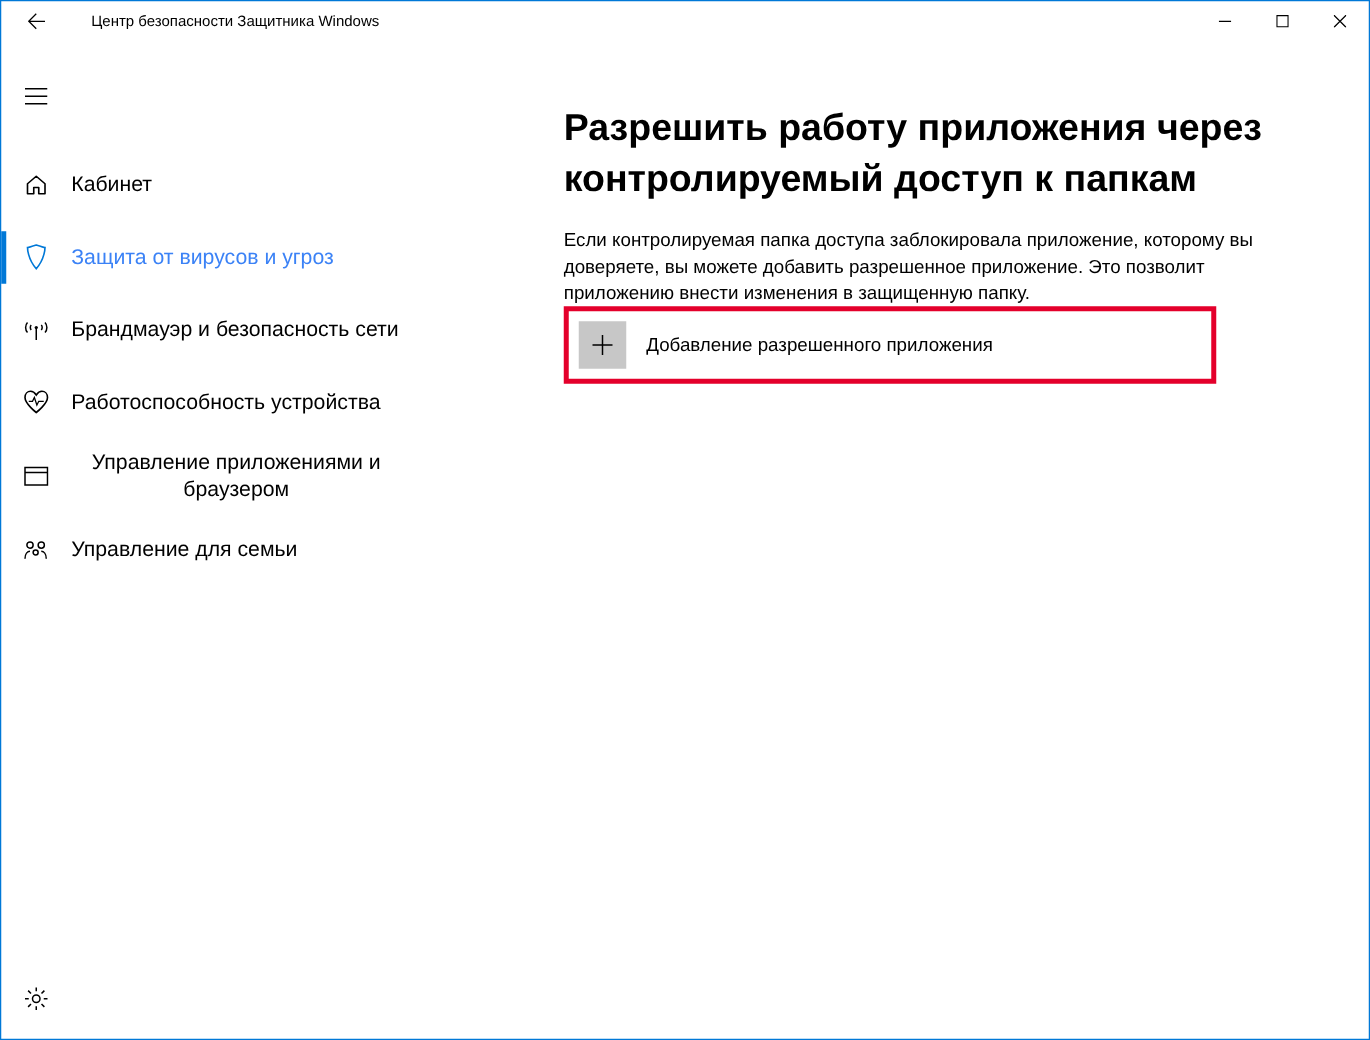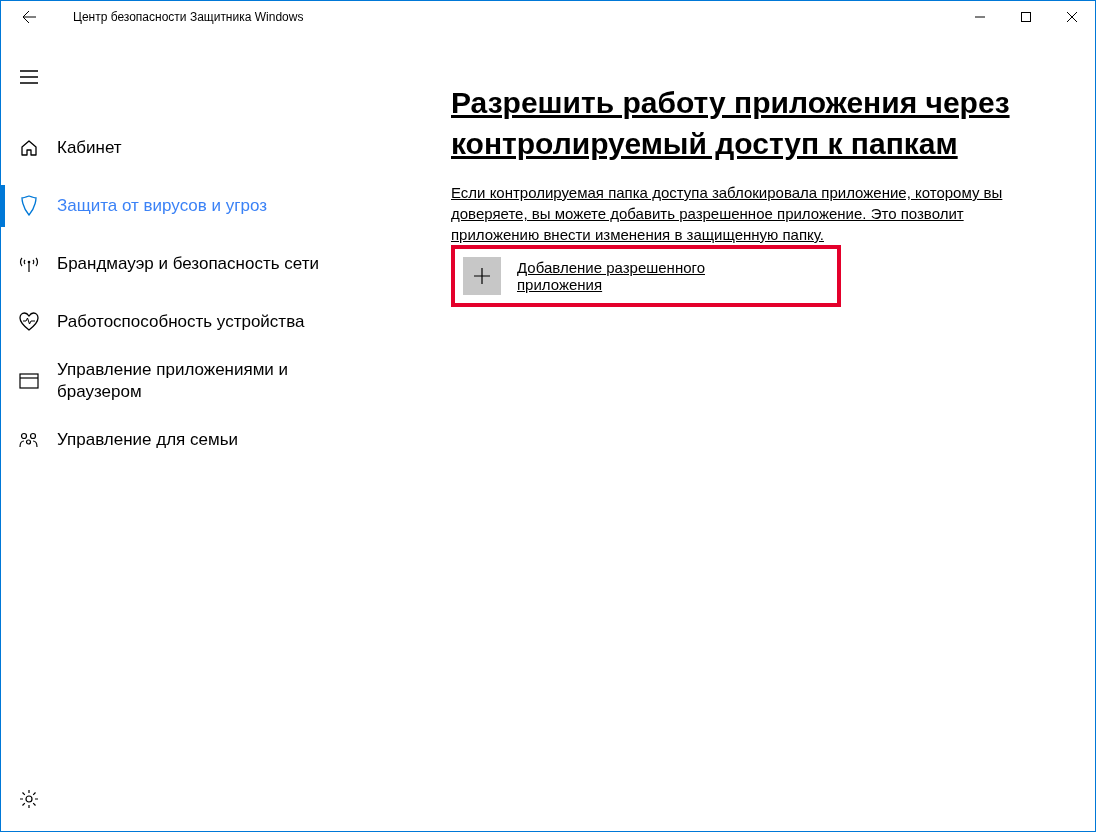--- a/index.html
+++ b/index.html
@@ -93,57 +93,57 @@
     justify-content: center;
     flex-shrink: 0;
   }
   .nav-label {
     font-size: 17px;
     line-height: 1.3;
     padding-right: 16px;
   }
   .nav-label.wrap {
     max-width: 280px;
+    text-align: center;
   }
   .settings-gear {
     position: absolute;
     bottom: 8px;
     left: 4px;
     width: 48px;
     height: 48px;
     display: flex;
     align-items: center;
     justify-content: center;
     cursor: pointer;
   }
   .main {
     flex: 1;
     padding-top: 50px;
     padding-left: 90px;
     padding-right: 36px;
-    text-decoration: underline;
   }
   .page-title {
     font-size: 30px;
     font-weight: 600;
     line-height: 1.35;
     margin-bottom: 18px;
   }
   .description {
     font-size: 15px;
     line-height: 1.4;
     color: #000;
     max-width: 560px;
   }
   .add-app-btn {
     display: flex;
     align-items: center;
     border: 4px solid #e4002b;
     padding: 8px 70px 8px 8px;
-    width: 390px;
+    width: 522px;
     cursor: pointer;
     margin-bottom: 22px;
   }
   .plus-box {
     width: 38px;
     height: 38px;
     background: #c7c7c7;
     display: flex;
     align-items: center;
     justify-content: center;

